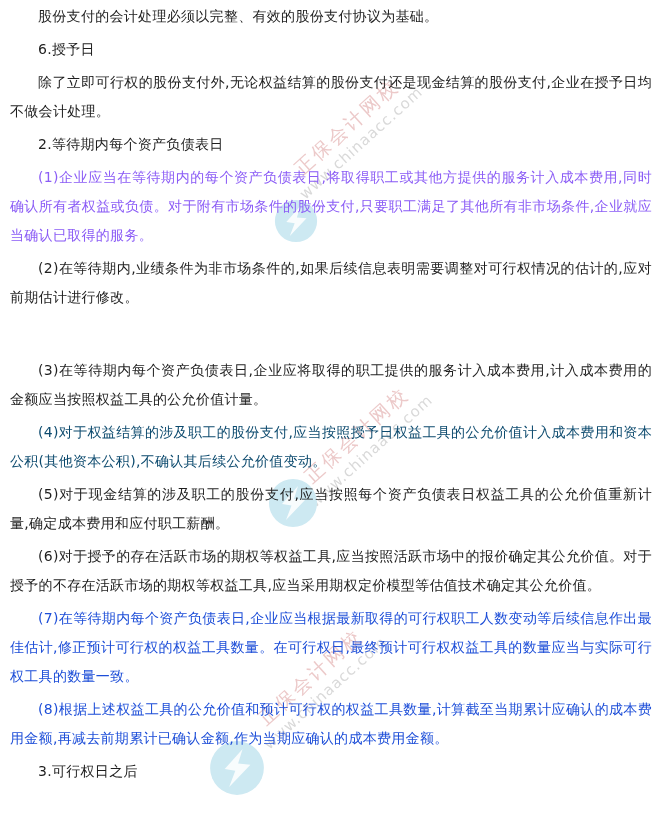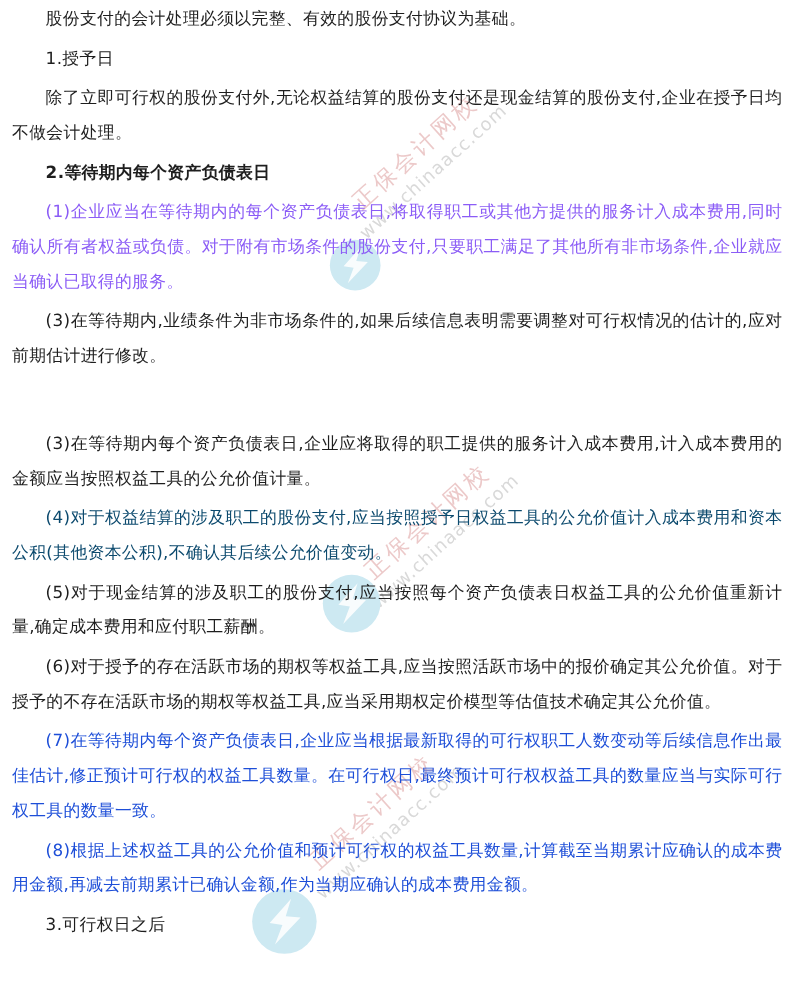--- a/index.html
+++ b/index.html
@@ -93,25 +93,25 @@
     <circle cx="50" cy="50" r="48" fill="#cde9f2"></circle>
     <polygon points="60,16 28,52 47,55 36,84 74,44 52,42" opacity="0.85" fill="#ffffff"></polygon>
   </svg>
   <svg class="logo logo-c" viewBox="0 0 100 100">
     <circle cx="50" cy="50" r="48" fill="#cde9f2"></circle>
     <polygon points="60,16 28,52 47,55 36,84 74,44 52,42" opacity="0.85" fill="#ffffff"></polygon>
   </svg>
 
   <div class="doc" id="doc">
       <p class="para body" style="color: rgb(30, 30, 30);">股份支付的会计处理必须以完整、有效的股份支付协议为基础。</p>
-      <p class="para heading" style="color: rgb(30, 30, 30);">1.授予日</p>
+      <p class="para heading" style="color: rgb(30, 30, 30);">6.授予日</p>
       <p class="para body" style="color: rgb(30, 30, 30);">除了立即可行权的股份支付外,无论权益结算的股份支付还是现金结算的股份支付,企业在授予日均不做会计处理。</p>
-      <p class="para heading" style="color: rgb(30, 30, 30); font-weight: bold;">2.等待期内每个资产负债表日</p>
+      <p class="para heading" style="color: rgb(30, 30, 30);">2.等待期内每个资产负债表日</p>
       <p class="para body" style="color: #8b5cf6;">(1)企业应当在等待期内的每个资产负债表日,将取得职工或其他方提供的服务计入成本费用,同时确认所有者权益或负债。对于附有市场条件的股份支付,只要职工满足了其他所有非市场条件,企业就应当确认已取得的服务。</p>
-      <p class="para body" style="color: rgb(30, 30, 30);">(3)在等待期内,业绩条件为非市场条件的,如果后续信息表明需要调整对可行权情况的估计的,应对前期估计进行修改。</p>
+      <p class="para body" style="color: rgb(30, 30, 30);">(2)在等待期内,业绩条件为非市场条件的,如果后续信息表明需要调整对可行权情况的估计的,应对前期估计进行修改。</p>
       <p class="para body" style="color: rgb(30, 30, 30); margin-top: 44px;">(3)在等待期内每个资产负债表日,企业应将取得的职工提供的服务计入成本费用,计入成本费用的金额应当按照权益工具的公允价值计量。</p>
       <p class="para body" style="color: #0c4a6e;">(4)对于权益结算的涉及职工的股份支付,应当按照授予日权益工具的公允价值计入成本费用和资本公积(其他资本公积),不确认其后续公允价值变动。</p>
       <p class="para body" style="color: rgb(30, 30, 30);">(5)对于现金结算的涉及职工的股份支付,应当按照每个资产负债表日权益工具的公允价值重新计量,确定成本费用和应付职工薪酬。</p>
       <p class="para body" style="color: rgb(30, 30, 30);">(6)对于授予的存在活跃市场的期权等权益工具,应当按照活跃市场中的报价确定其公允价值。对于授予的不存在活跃市场的期权等权益工具,应当采用期权定价模型等估值技术确定其公允价值。</p>
       <p class="para body" style="color: #1d4ed8;">(7)在等待期内每个资产负债表日,企业应当根据最新取得的可行权职工人数变动等后续信息作出最佳估计,修正预计可行权的权益工具数量。在可行权日,最终预计可行权权益工具的数量应当与实际可行权工具的数量一致。</p>
       <p class="para body" style="color: #1d4ed8;">(8)根据上述权益工具的公允价值和预计可行权的权益工具数量,计算截至当期累计应确认的成本费用金额,再减去前期累计已确认金额,作为当期应确认的成本费用金额。</p>
       <p class="para heading" style="color: rgb(30, 30, 30);">3.可行权日之后</p>
     </div>
 
 </div>

